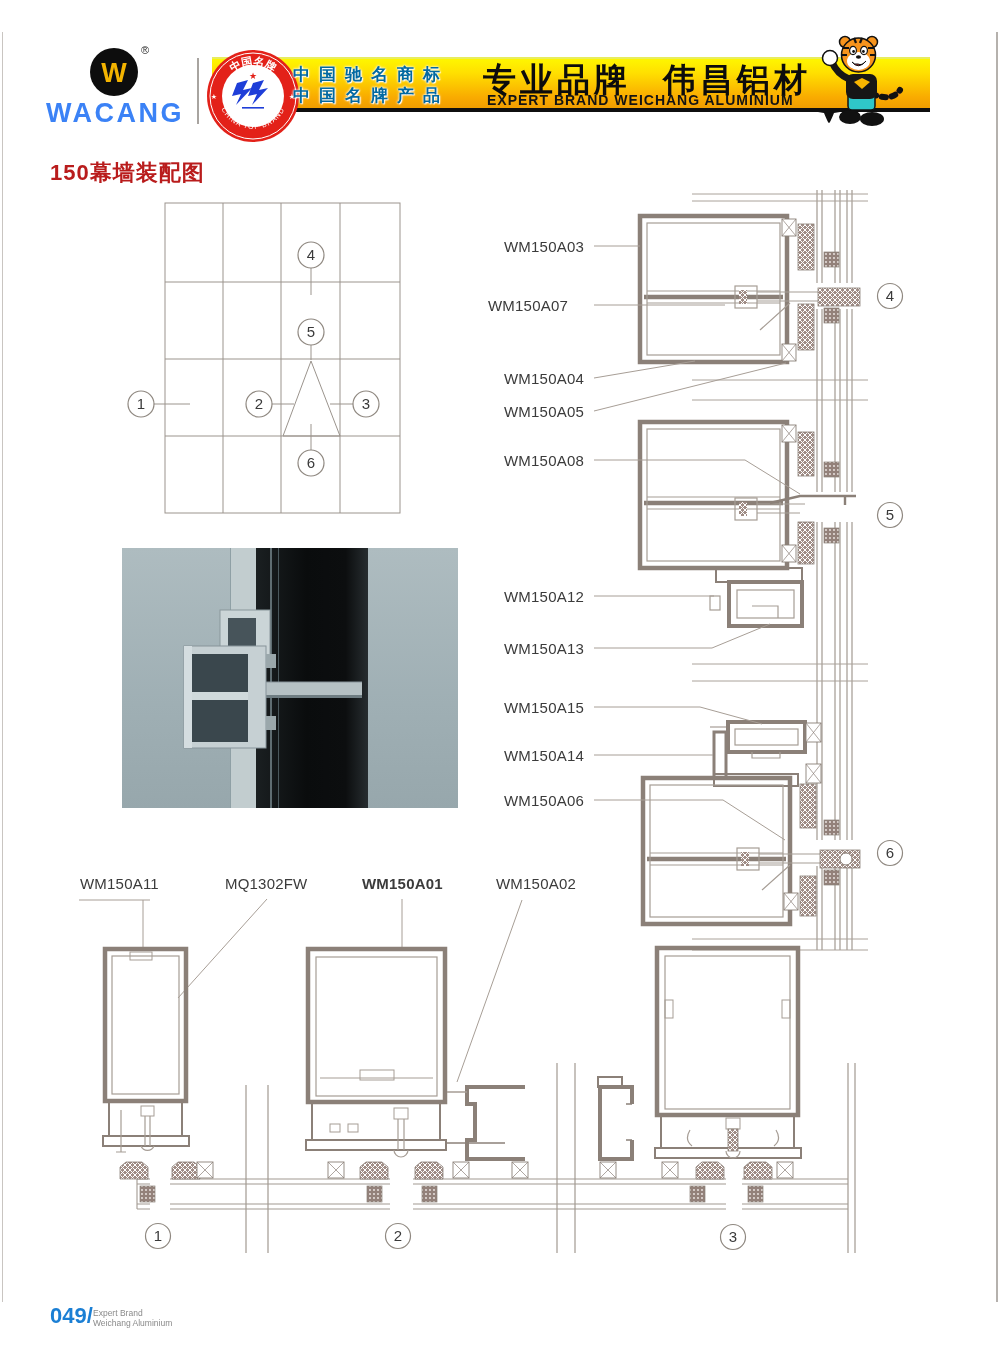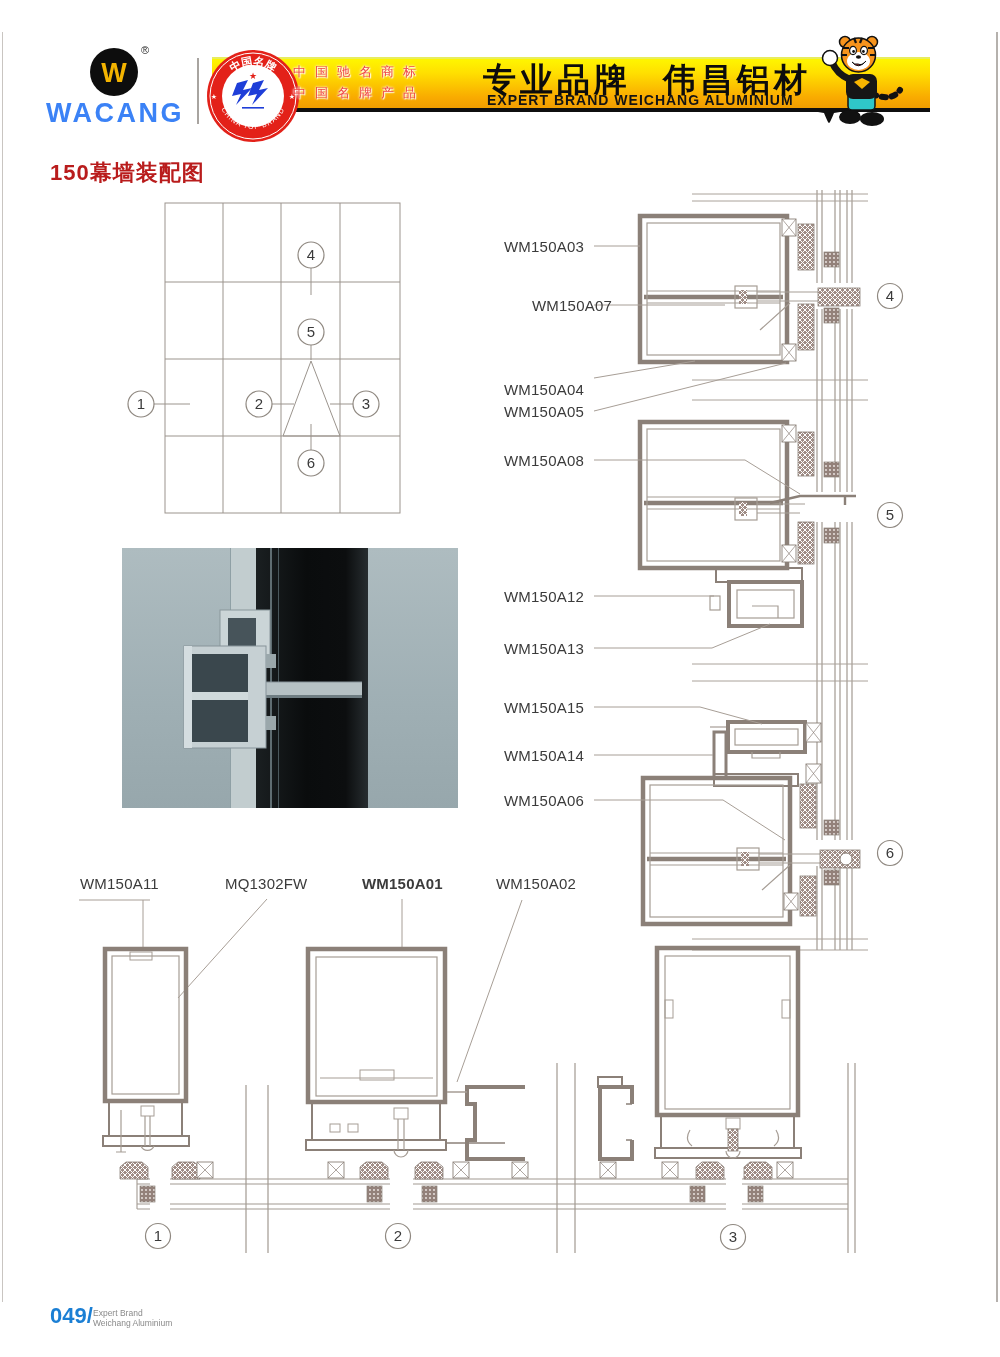--- a/index.html
+++ b/index.html
@@ -10,21 +10,21 @@
   .logo-circle{position:absolute;left:44px;top:6px;width:48px;height:48px;border-radius:50%;
                background:#0d0d0d;color:#f4b400;font-weight:bold;font-size:27px;
                text-align:center;line-height:50px;}
   .logo-reg{position:absolute;left:95px;top:2px;font-size:11px;color:#2a2a2a;}
   .logo-text{position:absolute;left:0;top:56px;font-size:27px;font-weight:bold;color:#3b82f6;
              letter-spacing:2.5px;}
   .divider{position:absolute;left:197px;top:58px;width:2px;height:66px;background:#a8a4a0;}
   .banner{position:absolute;left:212px;top:57px;width:718px;height:49px;
           background:linear-gradient(180deg,#fef600 0%,#ffe000 28%,#f9ab00 78%,#f09d00 100%);
           border-top:2px solid #e8ed5e;border-bottom:4px solid #0f0f0f;}
-  .claim{position:absolute;font-size:13px;font-weight:normal;color:#ef4444;letter-spacing:9px;
+  .claim{position:absolute;font-size:17px;font-weight:bold;color:#0369a1;letter-spacing:9px;
          white-space:nowrap;text-shadow:0 0 2px #fff,0 0 3px #fff,1px 1px 1px #fff;}
   .brand-main{position:absolute;top:58px;font-size:33px;font-weight:900;color:#0c0c0c;
               letter-spacing:4px;white-space:nowrap;}
   .brand-sub{position:absolute;left:487px;top:92px;font-size:14px;font-weight:bold;color:#141414;
              letter-spacing:1px;white-space:nowrap;}
   
   .section-title{position:absolute;left:50px;top:158px;font-size:22px;font-weight:bold;color:#b91c1c;
                  letter-spacing:1px;}
   .lbl{position:absolute;font-size:15px;color:#3b3b3b;white-space:nowrap;letter-spacing:0.2px;}
   
@@ -314,22 +314,22 @@
       </g>
       <g font-size="15" fill="#3a3a3a" text-anchor="middle">
         <text x="890" y="301">4</text>
         <text x="890" y="520">5</text>
         <text x="890" y="858">6</text>
       </g>
     </g>
   </svg>
 
   <div class="lbl" style="left:504px;top:238px;">WM150A03</div>
-  <div class="lbl" style="left:532px;top:297px;">WM150A07</div>
-  <div class="lbl" style="left:504px;top:370px;margin-top:11px;">WM150A04</div>
+  <div class="lbl" style="left:488px;top:297px;">WM150A07</div>
+  <div class="lbl" style="left:504px;top:370px;">WM150A04</div>
   <div class="lbl" style="left:504px;top:403px;">WM150A05</div>
   <div class="lbl" style="left:504px;top:452px;">WM150A08</div>
   <div class="lbl" style="left:504px;top:588px;">WM150A12</div>
   <div class="lbl" style="left:504px;top:640px;text-align:right;">WM150A13</div>
   <div class="lbl" style="left:504px;top:699px;">WM150A15</div>
   <div class="lbl" style="left:504px;top:747px;">WM150A14</div>
   <div class="lbl" style="left:504px;top:792px;">WM150A06</div>
 
   <svg class="abs" style="left:40px;top:870px;" width="880" height="400" viewBox="40 870 880 400">
 

